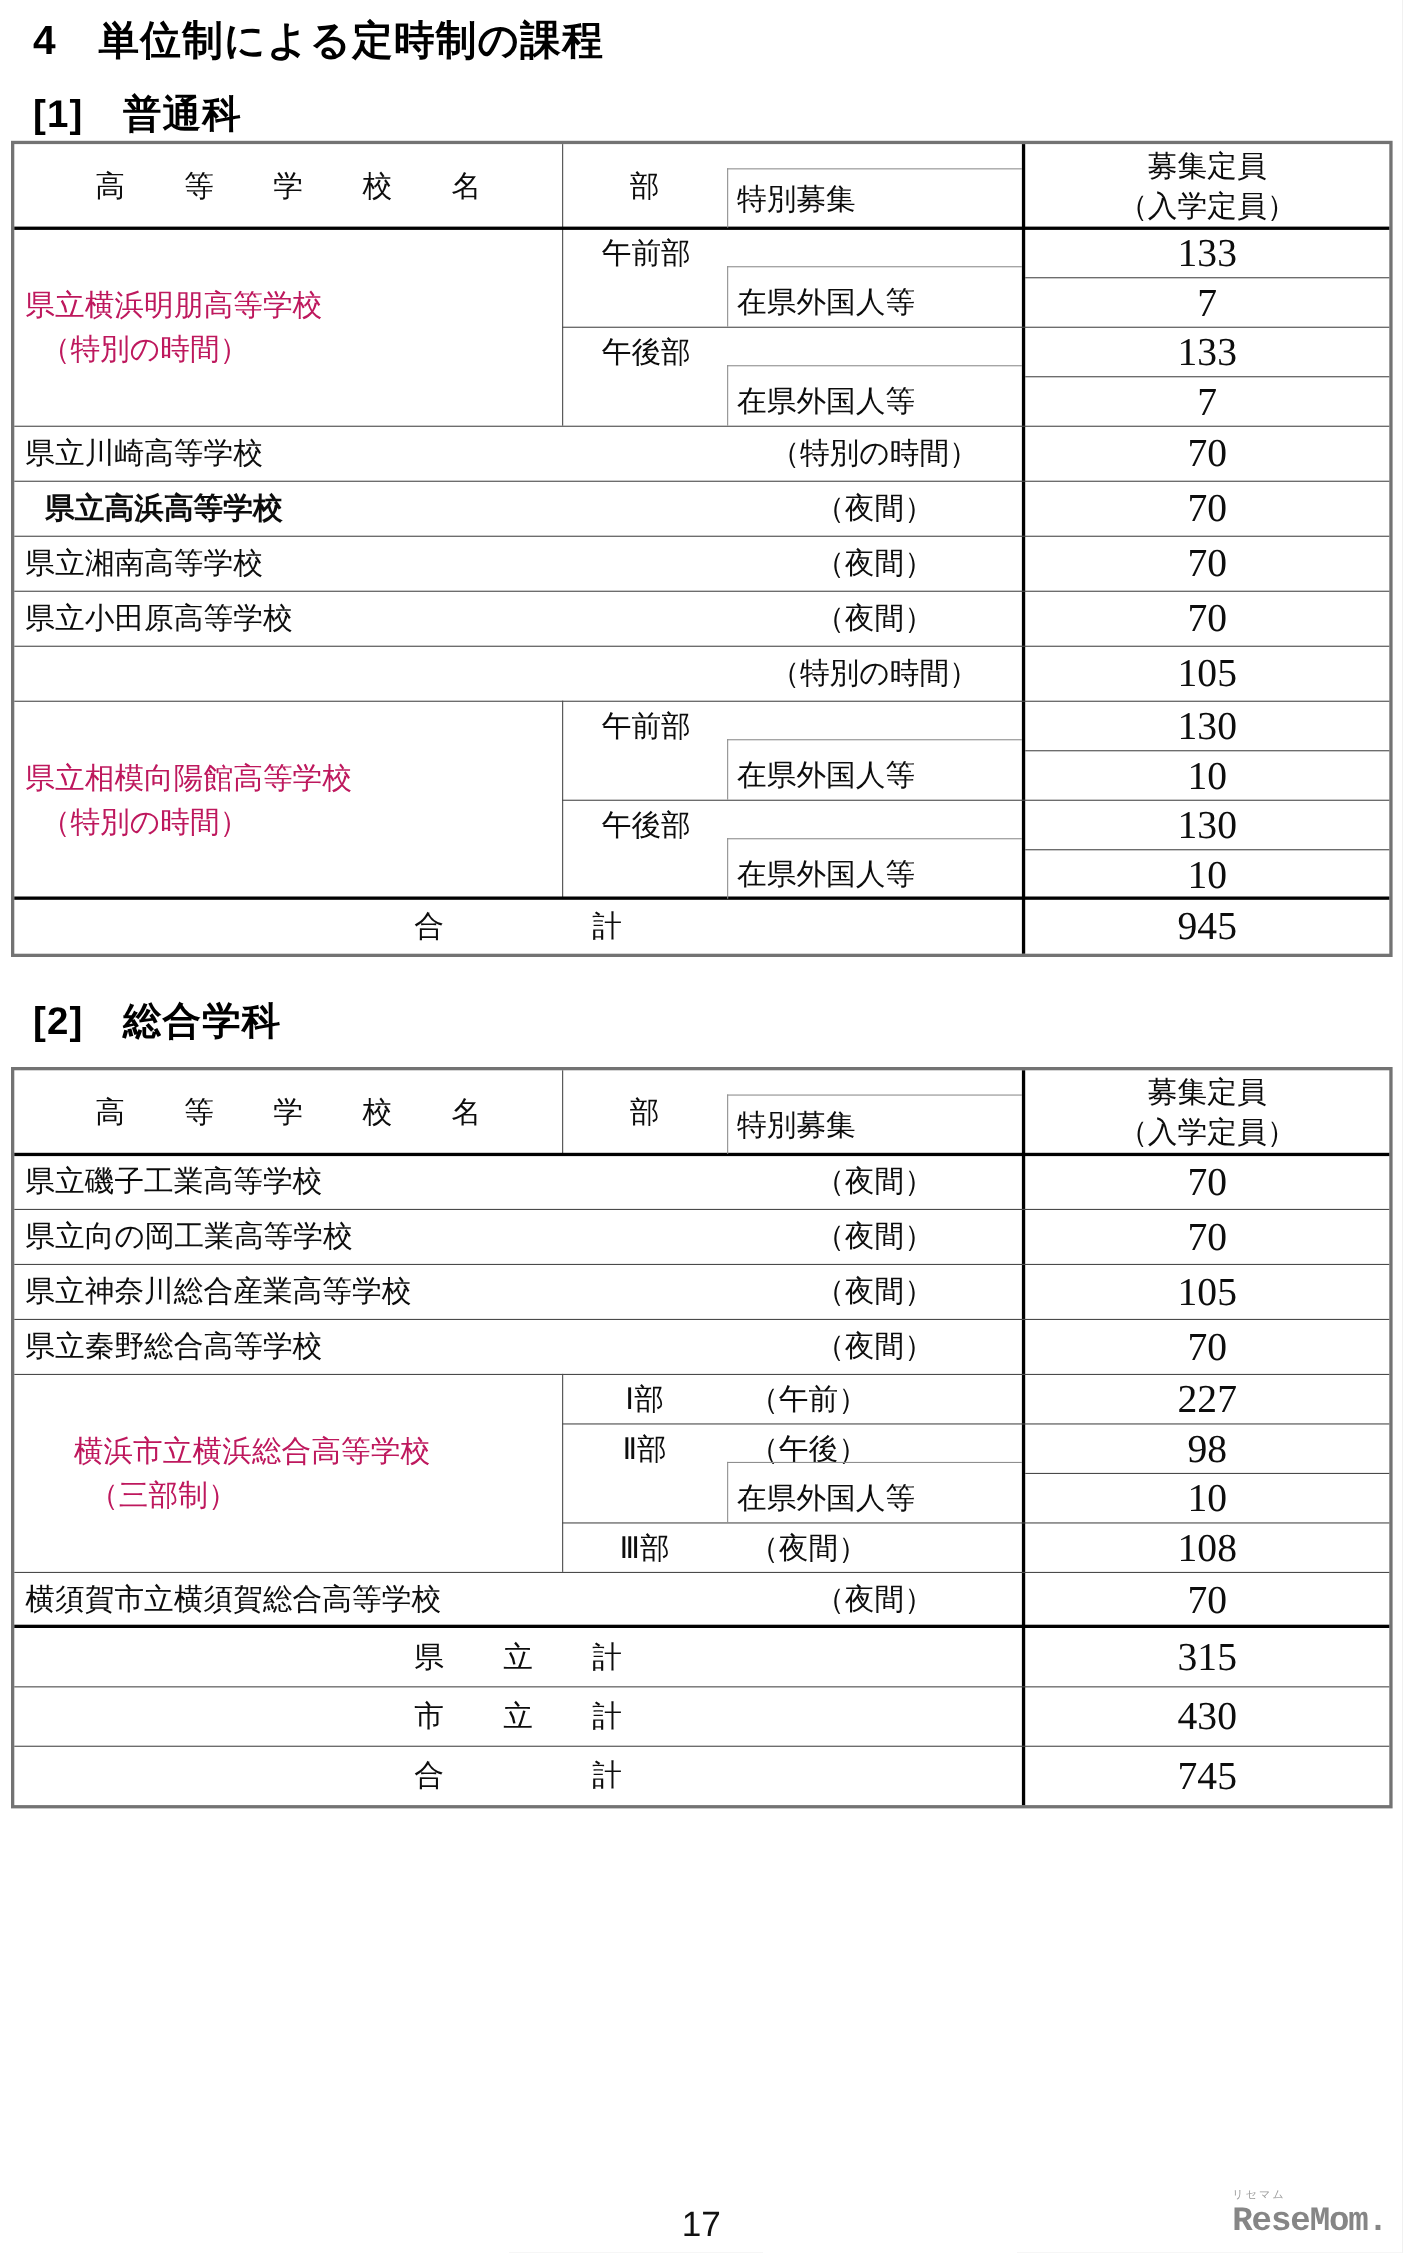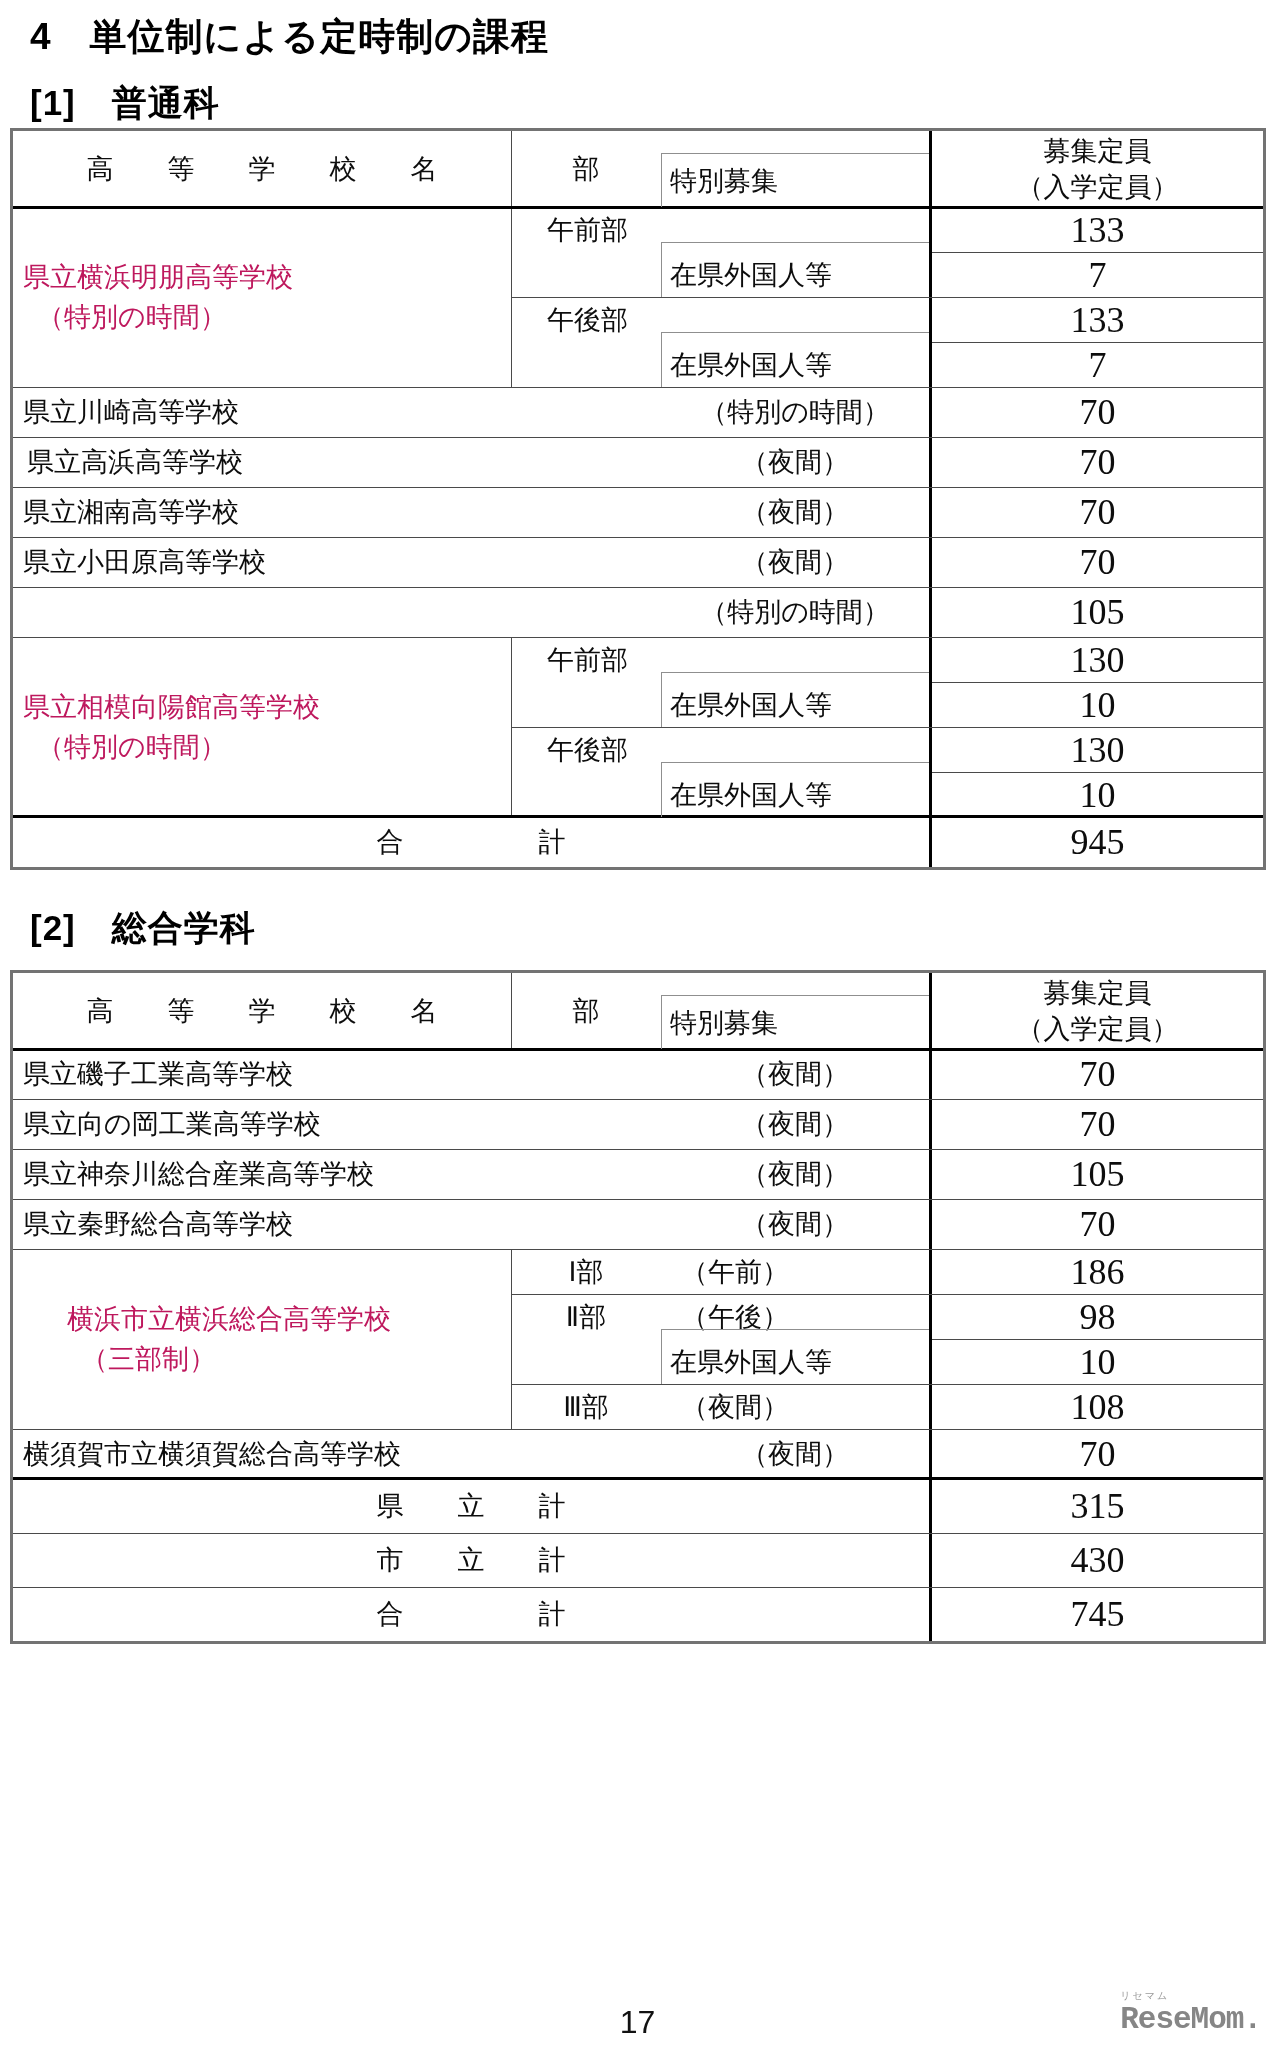--- a/index.html
+++ b/index.html
@@ -80,21 +80,21 @@
     <div class="c val" style="left:919px;top:121px;width:331px;height:45px;">7</div>
     <div class="c bu" style="left:498px;top:166px;width:418px;height:45px;">午後部</div>
     <div class="c val" style="left:919px;top:166px;width:331px;height:45px;">133</div>
     <div class="bx bxd" style="left:648px;top:201px;width:268px;height:55px;">在県外国人等</div>
     <div class="c val" style="left:919px;top:211px;width:331px;height:45px;">7</div>
 
     <div class="c pl" style="left:0;top:256px;width:498px;height:50px;">県立川崎高等学校</div>
     <div class="c catc" style="left:648px;top:256px;width:268px;height:50px;">（特別の時間）</div>
     <div class="c val" style="left:919px;top:256px;width:331px;height:50px;">70</div>
 
-    <div class="c pl" style="left:4px;top:306px;width:498px;height:50px;">県立高浜高等学校</div>
+    <div class="c pl" style="left:18px;top:306px;width:498px;height:50px;font-weight:bold;">県立高浜高等学校</div>
     <div class="c catc" style="left:648px;top:306px;width:268px;height:50px;">（夜間）</div>
     <div class="c val" style="left:919px;top:306px;width:331px;height:50px;">70</div>
 
     <div class="c pl" style="left:0;top:356px;width:498px;height:50px;">県立湘南高等学校</div>
     <div class="c catc" style="left:648px;top:356px;width:268px;height:50px;">（夜間）</div>
     <div class="c val" style="left:919px;top:356px;width:331px;height:50px;">70</div>
 
     <div class="c pl" style="left:0;top:406px;width:498px;height:50px;">県立小田原高等学校</div>
     <div class="c catc" style="left:648px;top:406px;width:268px;height:50px;">（夜間）</div>
     <div class="c val" style="left:919px;top:406px;width:331px;height:50px;">70</div>
@@ -163,21 +163,21 @@
     <div class="c pl" style="left:0;top:226px;width:498px;height:50px;">県立秦野総合高等学校</div>
     <div class="c catc" style="left:648px;top:226px;width:268px;height:50px;">（夜間）</div>
     <div class="c val" style="left:919px;top:226px;width:331px;height:50px;">70</div>
 
     <div class="blk" style="left:0;top:276px;width:498px;height:180px;margin-left:44px;">
       <span>横浜市立横浜総合高等学校</span>
       <span class="nt">（三部制）</span>
     </div>
     <div class="c ctr" style="left:498px;top:276px;width:150px;height:45px;">Ⅰ部</div>
     <div class="c catl" style="left:648px;top:276px;width:268px;height:45px;">（午前）</div>
-    <div class="c val" style="left:919px;top:276px;width:331px;height:45px;">186</div>
+    <div class="c val" style="left:919px;top:276px;width:331px;height:45px;">227</div>
 
     <div class="c ctr" style="left:498px;top:321px;width:150px;height:45px;">Ⅱ部</div>
     <div class="c catl" style="left:648px;top:321px;width:268px;height:45px;">（午後）</div>
     <div class="c val" style="left:919px;top:321px;width:331px;height:45px;">98</div>
 
     <div class="bx bxd" style="left:648px;top:356px;width:268px;height:55px;">在県外国人等</div>
     <div class="c val" style="left:919px;top:366px;width:331px;height:45px;">10</div>
 
     <div class="c ctr" style="left:498px;top:411px;width:150px;height:45px;">Ⅲ部</div>
     <div class="c catl" style="left:648px;top:411px;width:268px;height:45px;">（夜間）</div>

